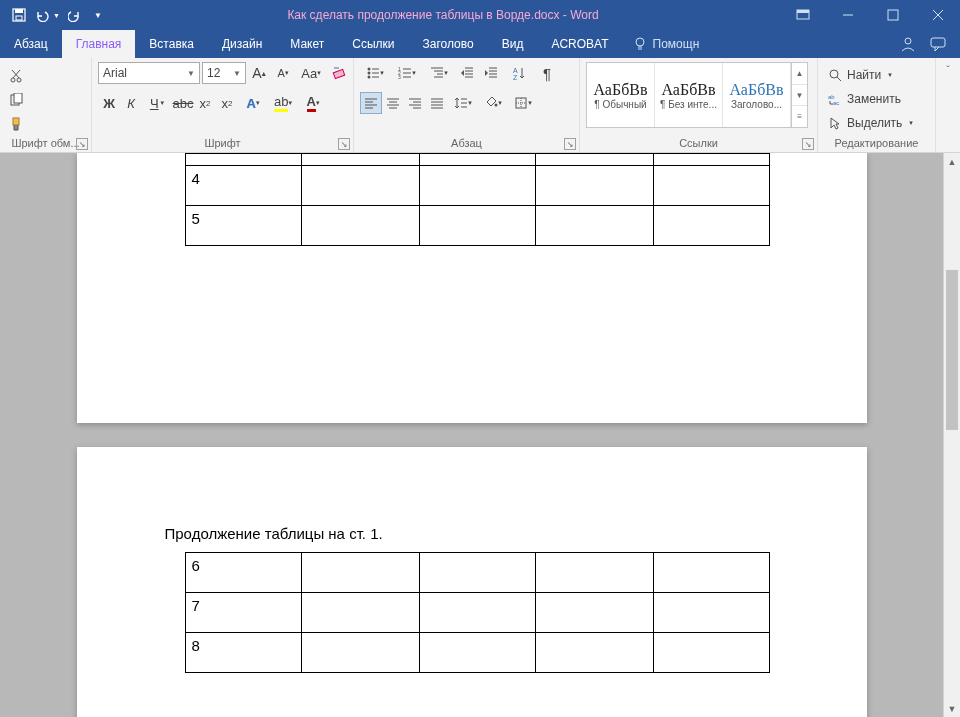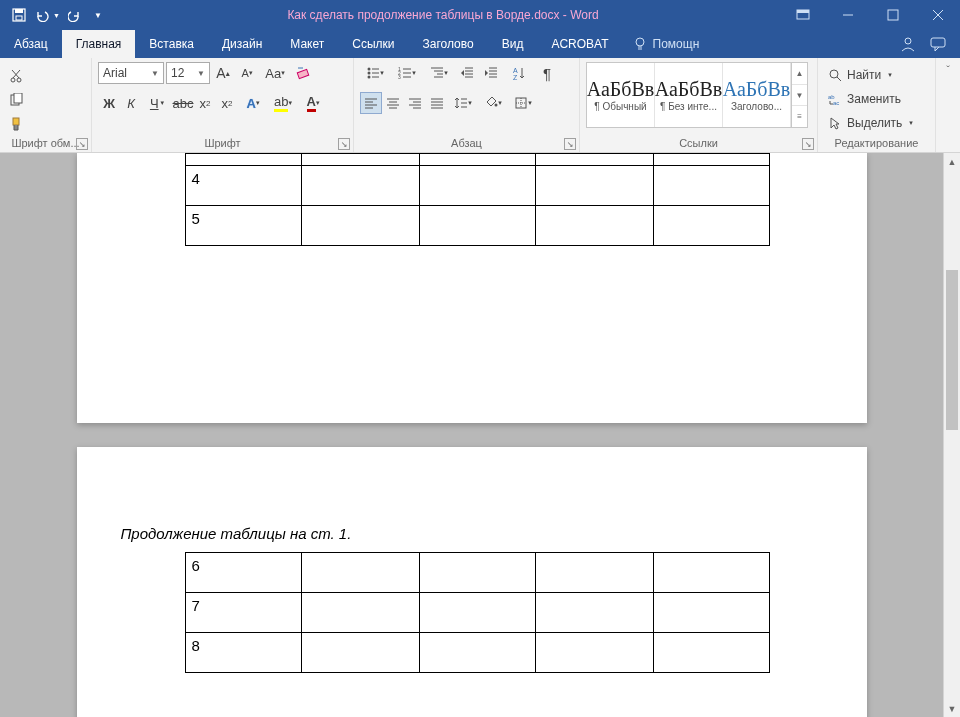--- a/index.html
+++ b/index.html
@@ -9,21 +9,21 @@
 .titlebar { height: 30px; background: #2b579a; display: flex; align-items: center; color: #fff; font-size: 12px; }
 .titlebar .qat { display: flex; align-items: center; gap: 2px; padding-left: 6px; }
 .qat-btn { width: 26px; height: 24px; display: flex; align-items: center; justify-content: center; color: #fff; }
 .titlebar .doc-title { flex: 1; text-align: center; color: #f9a8d4; font-size: 12px; }
 .titlebar .win-controls { display: flex; }
 .win-btn { width: 45px; height: 30px; display: flex; align-items: center; justify-content: center; color: #cfe0f5; }
 
 
 .ribbon-tabs { height: 28px; background: #2b579a; display: flex; align-items: stretch; color: #fff; font-size: 12px; }
 .tab { padding: 0 14px; display: flex; align-items: center; cursor: default; }
-.tab.active { background: #f3f3f3; color: #0f172a; }
+.tab.active { background: #f3f3f3; color: #8b5cf6; }
 .ribbon-tabs .spacer { flex: 1; }
 .help-zone { display: flex; align-items: center; padding: 0 10px; gap: 6px; color: #cfe0f5; }
 .collab { display: flex; align-items: center; gap: 14px; padding: 0 14px; color: #cfe0f5; }
 
 
 .ribbon { height: 95px; background: #f3f3f3; border-bottom: 1px solid #d4d4d4; display: flex; }
 .group { border-right: 1px solid #e1e1e1; position: relative; display: flex; flex-direction: column; }
 .group-body { flex: 1; display: flex; align-items: flex-start; padding: 4px 6px 0 6px; gap: 4px; }
 .group-label { height: 18px; font-size: 11px; color: #666; text-align: center; display:flex; align-items:center; justify-content:center; position:relative; }
 .group-label .launcher { position:absolute; right:3px; bottom:2px; width:12px; height:12px; border:1px solid #a0a0a0; display:flex; align-items:center; justify-content:center; font-size:8px; color:#666; }
@@ -38,21 +38,21 @@
 .font-row { display:flex; gap:2px; align-items:center; }
 .combo { height:22px; border:1px solid #ababab; background:#fff; font-size:12px; padding:0 4px; display:flex; align-items:center; justify-content:space-between; color:#444; }
 .combo .dd { font-size:8px; color:#666; margin-left:4px; }
 .fbtn { width:22px; height:22px; display:flex; align-items:center; justify-content:center; font-size:13px; color:#444; }
 .fbtn.ddw { width:30px;text-align:right; }
 .row2 { display:flex; gap:0; margin-top:4px; }
 
 
 .styles-gallery { display:flex; border:1px solid #c7c7c7; background:#fff; height:66px; }
 .style-item { width:68px; border-right:1px solid #e4e4e4; display:flex; flex-direction:column; align-items:center; justify-content:center; font-size:10px; color:#555; padding:2px; }
-.style-item .preview { font-size:20px; color:#222; margin-bottom:0; font-family: 'Times New Roman', serif; }
+.style-item .preview { font-size:16px; color:#222; margin-bottom:0; font-family: 'Times New Roman', serif; }
 .style-item.heading .preview { color:#2e74b5; }
 .gallery-spinner { width:16px; display:flex; flex-direction:column; border-left:1px solid #c7c7c7; }
 .gallery-spinner div { flex:1; display:flex; align-items:center; justify-content:center; font-size:8px; color:#666; border-bottom:1px solid #e4e4e4; }
 
 
 .edit-col { display:flex; flex-direction:column; gap:2px; font-size:12px; color:#444; padding-top:2px; }
 .edit-item { display:flex; align-items:center; gap:5px; height:22px; padding:0 4px; }
 
 
 .doc-area { position:absolute; top:153px; left:0; right:0; bottom:0; background:#b8b8b8; overflow:hidden; }
@@ -66,21 +66,21 @@
 .page1 { height:270px; margin-top:0; }
 .page2 { height:280px; margin-top:24px; padding-top:78px; }
 
 .doc-table { border-collapse:collapse; margin-left:108px; }
 .doc-table td { border:1px solid #000; height:40px; font-family:Arial, sans-serif; font-size:15px; padding:4px 6px; vertical-align:top; }
 .c1 { width:116px; } .c2 { width:118px; } .c3 { width:116px; } .c4 { width:118px; } .c5 { width:116px; }
 
 .page1 .doc-table { margin-top:0; }
 .page1 .doc-table tr:first-child td { border-top:1px solid #000; height:12px; padding:0 6px; }
 
-.caption { font-family:Arial,sans-serif; font-style:italic; font-size:15px; margin-left:44px; margin-bottom:10px; }
+.caption { font-family:Arial,sans-serif; font-size:15px; margin-left:88px; margin-bottom:10px; }
 
 svg { display:block; }
 </style>
 </head>
 <body>
 
 <div class="titlebar">
   <div class="qat">
     <div class="qat-btn">
       <svg width="14" height="14">
@@ -191,21 +191,21 @@
     </div>
     <div class="group-label">
         <span>Шрифт обм...</span>
         <div class="launcher">↘</div>
       </div>
   </div>
 
   <div class="group" style="width:262px;">
     <div class="group-body" style="flex-direction:column; align-items:flex-start;">
       <div class="font-row">
-        <div class="combo" style="width:66px;">
+        <div class="combo" style="width:102px;">
             <span>Arial</span>
             <span class="dd">▼</span>
           </div>
         <div class="combo" style="width:44px;">
             <span>12</span>
             <span class="dd">▼</span>
           </div>
         <div class="fbtn" style="font-size:14px;">A<sup style="font-size:8px;">▴</sup></div>
         <div class="fbtn" style="font-size:11px;">A<sup style="font-size:7px;">▾</sup></div>
         <div class="fbtn ddw">Aa<span style="font-size:7px;">▾</span></div>

